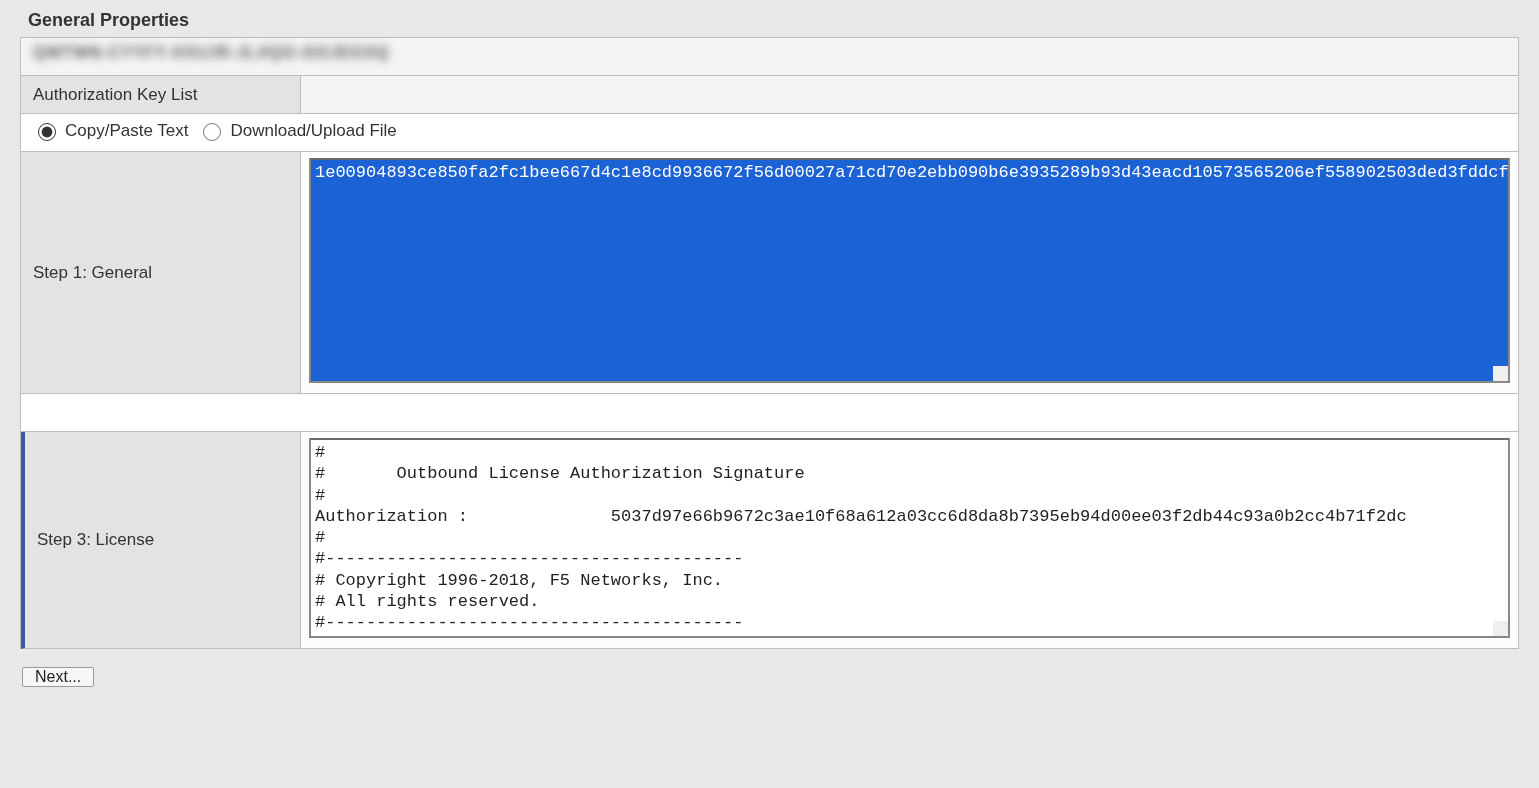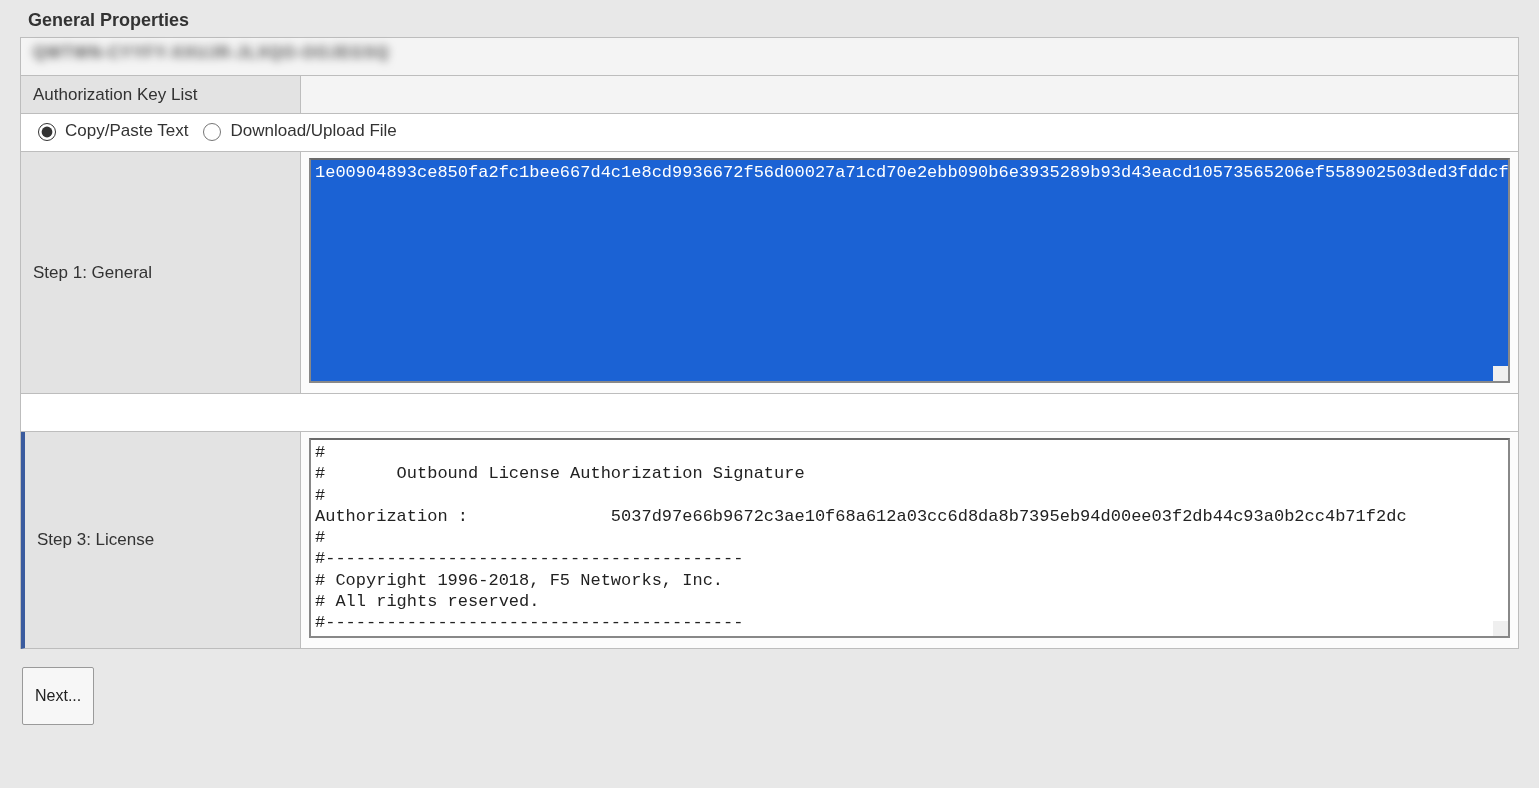--- a/index.html
+++ b/index.html
@@ -117,21 +117,21 @@
   }
   .link {
     color: #3964d6;
     text-decoration: none;
     font-size: 17px;
     cursor: pointer;
   }
   .btn {
     margin-top: 18px;
     margin-left: 2px;
-    padding: 19px 12px;
+    padding: 0 12px;
     font-size: 16px;
     background: #f7f7f7;
     border: 1px solid #9a9a9a;
     border-radius: 2px;
     cursor: pointer;
     color: #222;
   }
   
   textarea::-webkit-scrollbar { width: 18px; height: 18px; }
   textarea::-webkit-scrollbar-track { background: #efefef; }

